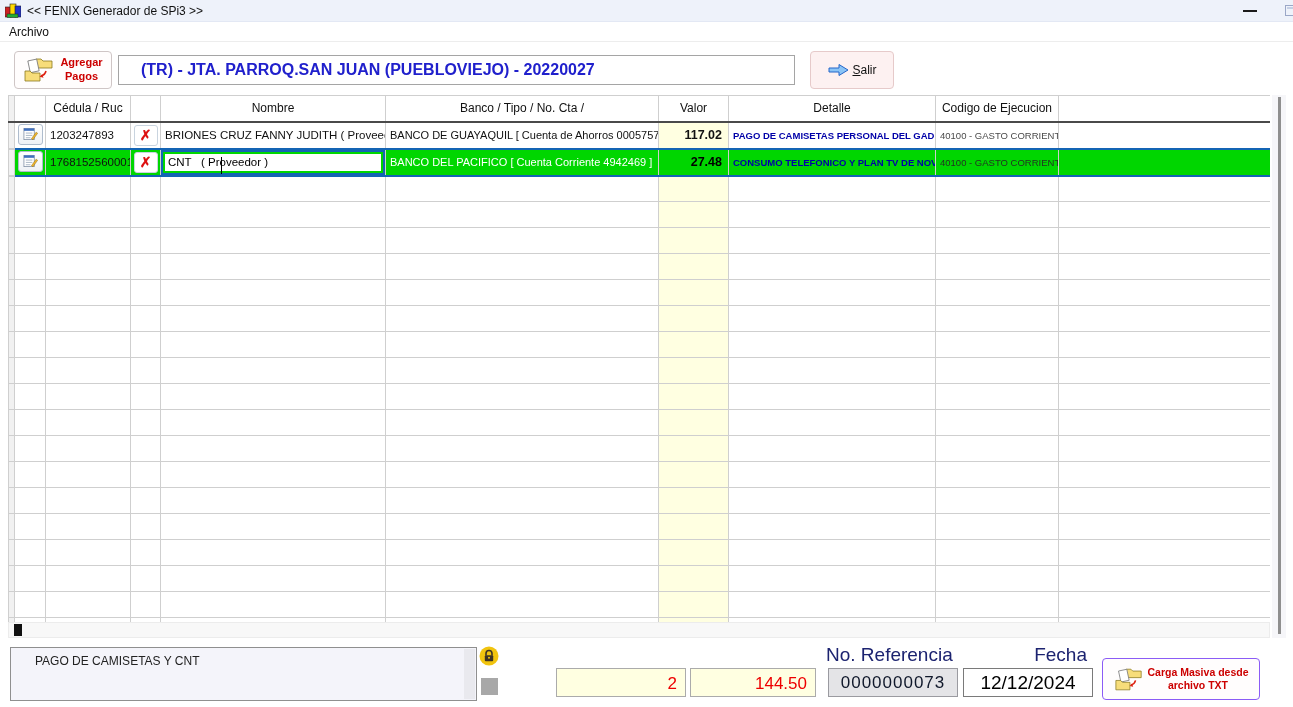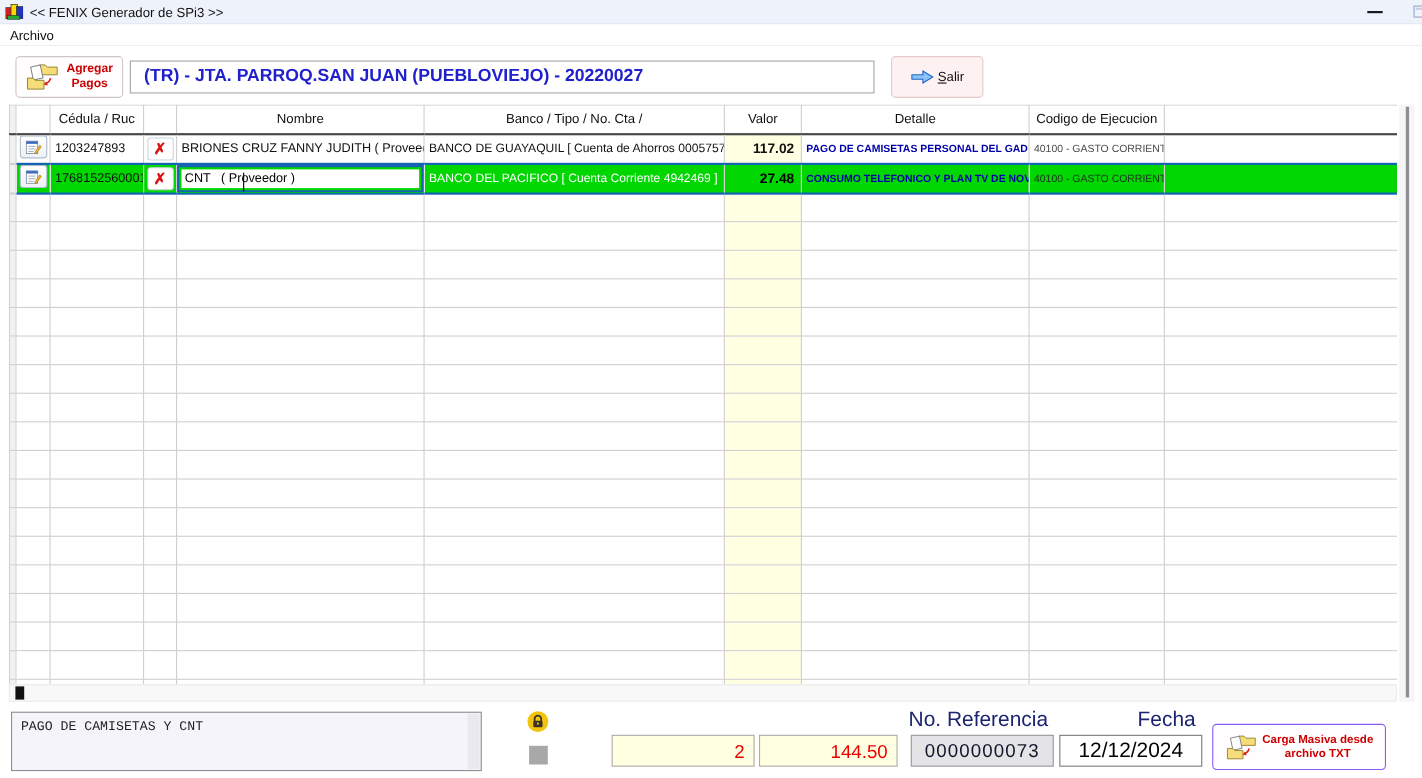--- a/index.html
+++ b/index.html
@@ -24,21 +24,21 @@
 
   
   .toolbar { position:absolute; left:0; top:42px; width:1293px; height:53px; background:#fff; }
   .btn-big { position:absolute; display:flex; align-items:center; justify-content:center; gap:5px;
              background:#fffdfd; border:1px solid #cfc6c6; border-radius:4px; cursor:pointer; }
   .btn-agregar { left:14px; top:9px; width:98px; height:38px; }
   .btn-label-red { color:#cc0000; font-weight:bold; font-size:11px; line-height:1.25; text-align:center; }
   .u1::first-letter { text-decoration:underline; }
   .entity-field { position:absolute; left:118px; top:13px; width:677px; height:30px;
                   border:1px solid #a5a5a5; background:#fff; font-size:16px; font-weight:bold;
-                  color:#2020cc; padding:5px 0 0 12px; white-space:nowrap; overflow:hidden; }
+                  color:#2020cc; padding:5px 0 0 22px; white-space:nowrap; overflow:hidden; }
   .btn-salir { left:810px; top:9px; width:84px; height:38px; background:#fdf1f1; border:1px solid #e6caca;
                border-radius:4px; flex-direction:row; gap:1px; display:flex; align-items:center; justify-content:center;
                position:absolute; cursor:pointer; }
   .salir-label { font-size:12px; color:#111; }
 
   
   .grid-wrap { position:absolute; left:8px; top:95px; width:1262px; height:527px; overflow:hidden; }
   table { border-collapse:collapse; table-layout:fixed; width:1262px; }
   th, td { border:1px solid #cfcfcf; height:26px; padding:0 4px; font-weight:normal;
            white-space:nowrap; overflow:hidden; }
@@ -72,22 +72,22 @@
 
   
   .vscroll { position:absolute; left:1272px; top:95px; width:14px; height:543px; background:#f6f6f9; }
   .vscroll .thumb { position:absolute; left:6px; top:2px; width:3px; height:537px; background:#8f8f8f; }
   .hscroll { position:absolute; left:8px; top:622px; width:1262px; height:16px; background:#f8f8f8;
              border:1px solid #ececec; }
   .hscroll .thumb { position:absolute; left:5px; top:1px; width:8px; height:12px; background:#111; }
 
   
   .footer { position:absolute; left:0; top:640px; width:1293px; height:67px; background:#fff; }
-  .note-box { position:absolute; left:10px; top:7px; width:428px; height:54px; background:#f4f4fa;
-              border:1px solid #8f8f8f; font-size:12px; padding:6px 20px 0 8px; color:#222;font-family:Liberation Mono, monospace; }
+  .note-box { position:absolute; left:10px; top:7px; width:467px; height:54px; background:#f4f4fa;
+              border:1px solid #8f8f8f; font-size:12px; padding:6px 20px 0 24px; color:#222; }
   .note-scroll { position:absolute; right:1px; top:1px; bottom:1px; width:11px; background:#e9e9ee; }
   .lock-badge { position:absolute; left:479px; top:6px; width:20px; height:20px; }
   .gray-square { position:absolute; left:481px; top:38px; width:17px; height:17px; background:#a8a8a8; }
   .flabel { position:absolute; top:4px; font-size:19px; color:#1c2370; white-space:nowrap; }
   .valbox { position:absolute; top:28px; height:29px; border:1px solid #ababab; background:#ffffe1;
             font-size:17px; color:#ee0000; text-align:right; padding:5px 8px 0 0; }
   .refbox { position:absolute; top:28px; height:29px; border:1px solid #9a9aa0; background:#e4e4e7;
             font-size:17px; color:#0f172a; text-align:center; padding-top:4px; letter-spacing:1px; }
   .datebox { position:absolute; top:28px; height:29px; border:1px solid #7a7a7a; background:#fff;
              font-size:19px; color:#000; text-align:center; padding-top:3px; }

